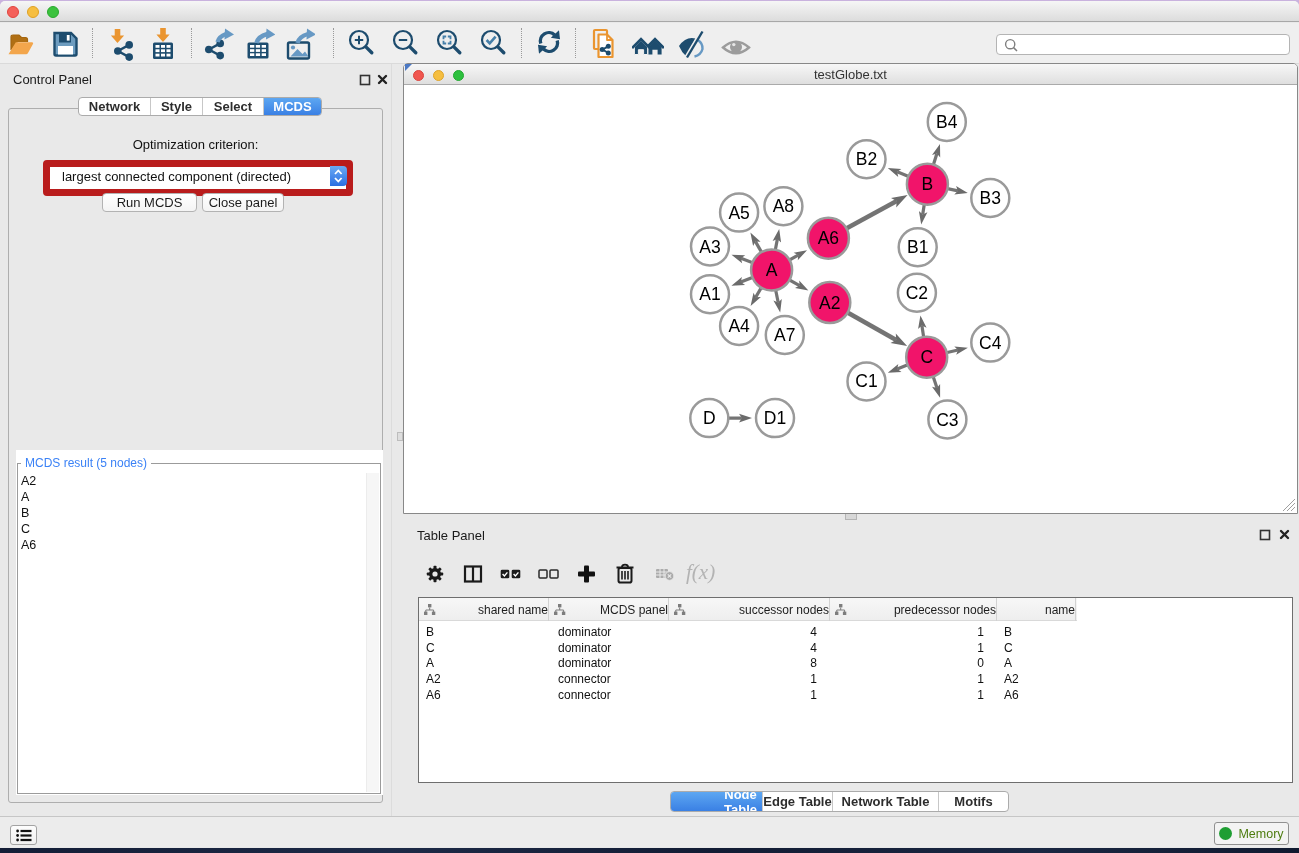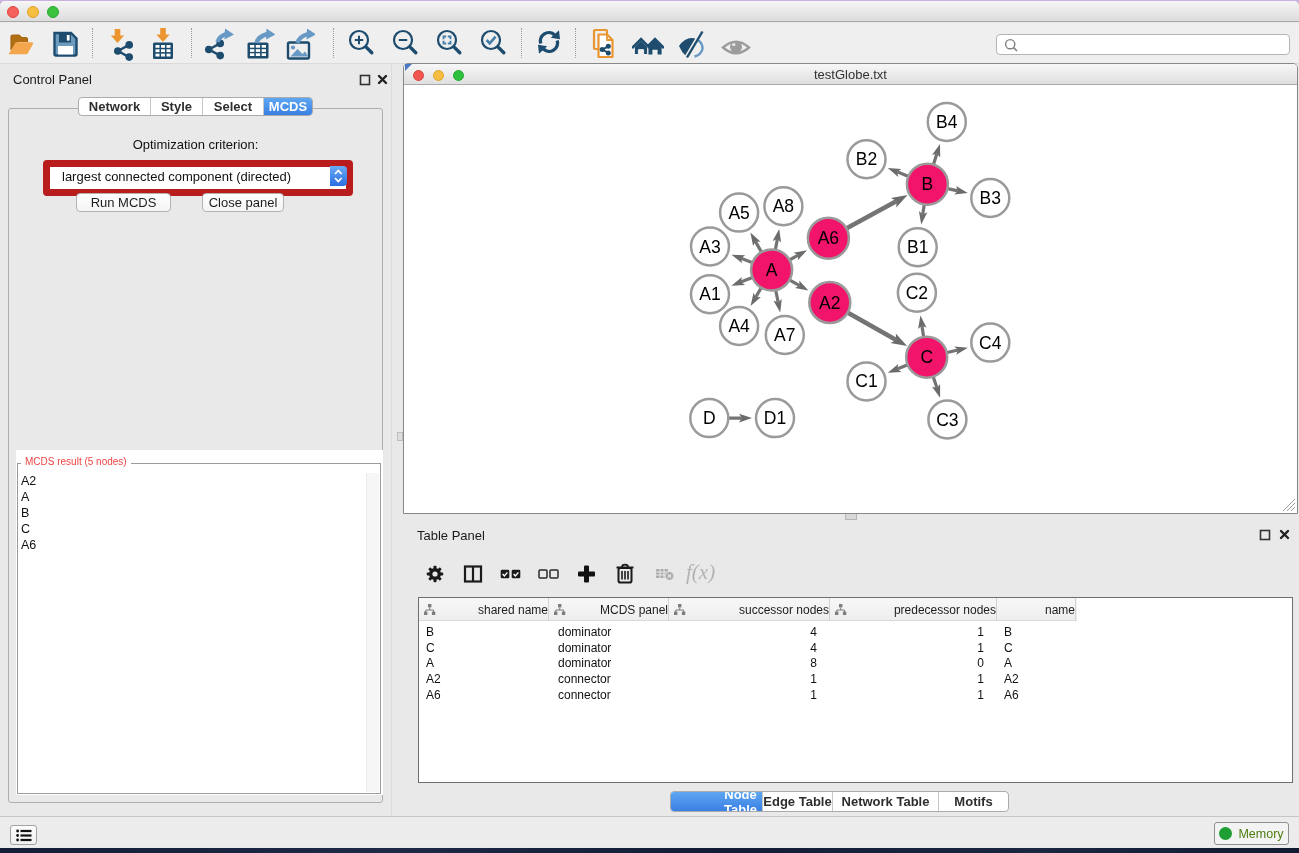--- a/index.html
+++ b/index.html
@@ -31,34 +31,34 @@
 #cp-title { position:absolute; left:13px; top:8px; font-size:13px; color:#1a1a1a; }
 #cp-border { position:absolute; left:8px; top:44px; width:375px; height:695px;
   border:1px solid #aeaeae; border-radius:3px; background:#e9e9e9; }
 .seg { position:absolute; display:flex; border:1px solid #ababab; border-radius:4px; background:#fff; overflow:hidden; }
 .seg div { font-size:13px; font-weight:bold; color:#2d2d2d; text-align:center;
   border-right:1px solid #c7c7c7; display:flex; align-items:center; justify-content:center; }
 .seg div:last-child { border-right:none; }
 .seg .on { background:linear-gradient(#5da7f2,#3a80e4); color:#fff; }
 #cp-tabs { left:78px; top:33px; height:19px; }
 #cp-tabs div:nth-child(1){width:72px;} #cp-tabs div:nth-child(2){width:52px;}
-#cp-tabs div:nth-child(3){width:61px;} #cp-tabs div:nth-child(4){width:48px;}
+#cp-tabs div:nth-child(3){width:61px;} #cp-tabs div:nth-child(4){width:57px;}
 #opt-label { position:absolute; left:8px; top:73px; width:375px; text-align:center; font-size:13px; color:#111; }
 #combo { position:absolute; left:43px; top:96px; width:310px; height:36px;
   background:#fff; border:7px solid #b91c1c; border-radius:4px; }
 #combo .txt { position:absolute; left:12px; top:2px; font-size:13px; color:#111; }
 #combo .cap { position:absolute; right:-1px; top:-1px; width:17px; height:20px;
   background:linear-gradient(#6aaaf5,#2b6ee1); border-radius:0 4px 4px 0; }
 .btn { position:absolute; height:19px; background:linear-gradient(#ffffff,#f4f4f4);
   border:1px solid #b3b3b3; border-radius:4px; font-size:13px; color:#1c1c1c;
   display:flex; align-items:center; justify-content:center; }
 #mcds-white { position:absolute; left:16px; top:386px; width:367px; height:345px; background:#fff; }
 #mcds-box { position:absolute; left:1px; top:13px; width:364px; height:331px; border:1px solid #9b9b9b; }
 #mcds-title { position:absolute; left:5px; top:6px; background:#fff; padding:0 4px;
-  font-size:10px; color:#ef4444; }
+  font-size:12px; color:#3b82f6; }
 #mcds-list { position:absolute; left:5px; top:23px; font-size:12.5px; color:#111; line-height:16px; }
 #mcds-scroll { position:absolute; right:4px; top:23px; width:13px; height:319px;
   background:#f6f6f6; border-left:1px solid #ececec; }
 #cp-vline { position:absolute; left:391px; top:0; width:1px; height:753px; background:#dcdcdc; }
 
 #netwin { position:absolute; left:403px; top:-1px; width:895px; height:451px;
   border:1px solid #888; border-radius:5px 5px 0 0; background:#fff; }
 #nw-title { position:absolute; left:0; top:0; width:100%; height:21px;
   background:linear-gradient(#f7f7f7,#dfdfdf); border-bottom:1px solid #aaa; border-radius:4px 4px 0 0; }
 #nw-title .t1 { left:9px; top:6px; width:11px; height:11px; background:#f0564f; border:1px solid #db453e;}
@@ -238,21 +238,21 @@
           <div class="on">MCDS</div>
         </div>
         <div id="opt-label">Optimization criterion:</div>
         <div id="combo">
           <span class="txt">largest connected component (directed)</span>
           <span class="cap"><svg width="17" height="20" viewBox="0 0 17 20">
               <path d="M5 8 L8.3 4.5 L11.6 8" fill="none" stroke="#fff" stroke-width="1.8"></path>
               <path d="M5 12 L8.3 15.5 L11.6 12" fill="none" stroke="#fff" stroke-width="1.8"></path>
             </svg></span>
         </div>
-        <div class="btn" style="left:76px;top:129px;width:95px">Run MCDS</div>
+        <div class="btn" style="left:102px;top:129px;width:95px">Run MCDS</div>
         <div class="btn" style="left:202px;top:129px;width:82px">Close panel</div>
         <div id="mcds-white">
           <div id="mcds-box"></div>
           <div id="mcds-title">MCDS result (5 nodes)</div>
           <div id="mcds-list">A2<br>A<br>B<br>C<br>A6</div>
           <div id="mcds-scroll"></div>
         </div>
       </div>
     <div id="netwin">
         <div id="nw-title">

